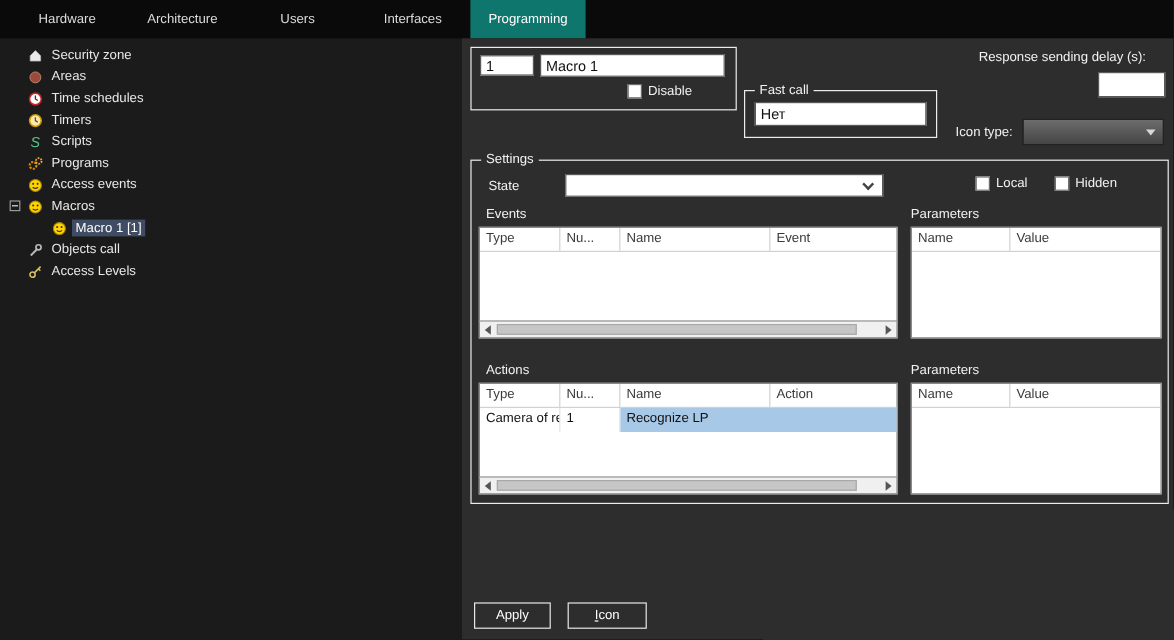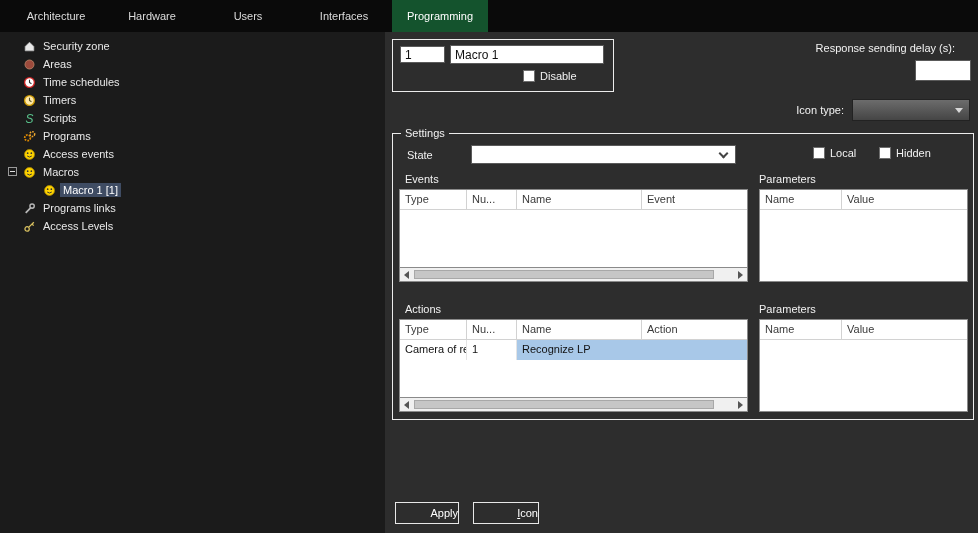--- a/index.html
+++ b/index.html
@@ -2,21 +2,21 @@
 <html><head>
 <meta charset="utf-8">
 <style>
   * { margin:0; padding:0; box-sizing:border-box; }
   body { background:#101010; font-family:"Liberation Sans", sans-serif; }
   #root { position:relative; width:978px; height:533px; background:#1b1b1b; overflow:hidden; }
 
   
   .tabbar { position:absolute; left:0; top:0; width:978px; height:32px; background:#0a0a0a; display:flex; padding-left:8px; }
   .tab { width:96px; height:32px; display:flex; align-items:center; justify-content:center; color:#dcdcdc; font-size:11px; }
-  .tab.active { background:#14532d; color:#ffffff;text-align:right; }
+  .tab.active { background:#0f766e; color:#ffffff;text-align:right; }
 
   
   .tree-item { position:absolute; left:22px; height:18px; display:flex; align-items:center;text-align:right; }
   .tree-item.child { left:42px; }
   .ticon { width:14px; height:13px; margin-right:4px; display:inline-flex; align-items:center; justify-content:center; }
   .ticon svg { display:block; }
   .tlabel { color:#e8e8e8; font-size:11px; white-space:nowrap; padding:1px 3px; }
   .tree-item.selected .tlabel { background:#3f4c63; color:#ffffff; }
   .expander { position:absolute; left:8px; top:167px; width:9px; height:9px; background:#1b1b1b; border:1px solid #9a9a9a; }
   .expander::after { content:""; position:absolute; left:1px; top:3px; width:5px; height:1px; background:#e0e0e0; }
@@ -50,32 +50,32 @@
   .c1 { width:67px; } .c2 { width:50px; } .c3 { width:125px; } .c4 { flex:1; border-right:none; }
   .p1 { width:82px; } .p2 { flex:1; border-right:none; }
   .selcell { background:#a8c8e8; }
 
   .hscroll { position:absolute; background:#f0f0f0; border:1px solid #8a8a8a; border-top:none; display:flex; align-items:center; }
   .sarr { width:13px; height:100%; display:flex; align-items:center; justify-content:center; }
   .tri-l { width:0; height:0; border:4px solid transparent; border-right:5px solid #555; margin-left:-4px; }
   .tri-r { width:0; height:0; border:4px solid transparent; border-left:5px solid #555; margin-right:-4px; }
   .thumb { height:9px; width:300px; background:#c6c6c6; border:1px solid #a8a8a8; margin-left:1px; }
 
-  .btn { position:absolute; background:#2d2d2d; border:1px solid #e8e8e8; color:#fff; font-size:11px; text-align:right; }
+  .btn { position:absolute; background:#2d2d2d; border:1px solid #e8e8e8; color:#fff; font-size:11px; text-align:center; }
   .btn span { display:block; line-height:20px; }
   .btn-undo span::first-letter { text-decoration:underline; }
 </style>
 </head>
 <body>
 
 <div id="root">
 
   <div class="tabbar">
+    <div class="tab">Hardware</div>
     <div class="tab">Architecture</div>
-    <div class="tab">Hardware</div>
     <div class="tab">Users</div>
     <div class="tab">Interfaces</div>
     <div class="tab active">Programming</div>
   </div>
 
   <div class="expander"></div>
 
   <div class="tree-item" style="top:37px">
     <span class="ticon">
         <svg width="13" height="13" viewBox="0 0 12 12">
@@ -160,21 +160,21 @@
       </span>
     <span class="tlabel">Macro 1 [1]</span>
   </div>
   <div class="tree-item" style="top:199px">
     <span class="ticon">
         <svg width="13" height="13" viewBox="0 0 12 12">
           <path d="M2.5 10 L7 5.5" stroke="#b8b8b8" stroke-width="1.6"></path>
           <circle cx="8.4" cy="3.8" r="2" fill="none" stroke="#b8b8b8" stroke-width="1.3"></circle>
         </svg>
       </span>
-    <span class="tlabel">Programs links</span>
+    <span class="tlabel">Objects call</span>
   </div>
   <div class="tree-item" style="top:217px">
     <span class="ticon">
         <svg width="13" height="13" viewBox="0 0 12 12">
           <circle cx="3.8" cy="8.2" r="2" fill="none" stroke="#d8c060" stroke-width="1.2"></circle>
           <path d="M5.4 6.6 L10 2 M8.3 3.7 L9.8 5.2" stroke="#d8c060" stroke-width="1.2" fill="none"></path>
         </svg>
       </span>
     <span class="tlabel">Access Levels</span>
   </div>
@@ -183,20 +183,24 @@
 
   <div class="gbox" style="left:392px;top:39px;width:222px;height:53px">
     <input class="inp" style="left: 7px; top: 6px; width: 45px; height: 17px;" value="1">
     <input class="inp" style="left: 57px; top: 5px; width: 154px; height: 19px;" value="Macro 1">
     <div class="cbwrap" style="left:130px;top:30px">
       <div class="cb"></div>
       <span class="cblabel">Disable</span>
     </div>
   </div>
 
+  <div class="gbox" style="left:620px;top:75px;width:161px;height:40px">
+    <span class="legend">Fast call</span>
+    <input class="inp" style="left: 8px; top: 9px; width: 143px; height: 20px;" value="Нет">
+  </div>
 
   <div class="lbl" style="left:760px;top:42px;width:195px;text-align:right">Response sending delay (s):</div>
   <input class="inp" style="left: 915px; top: 60px; width: 56px; height: 21px;" value="">
 
   <div class="lbl" style="left:780px;top:104px;width:64px;text-align:right">Icon type:</div>
   <div class="ddark" style="left:852px;top:99px;width:118px;height:22px">
     <span class="val"></span>
     <span class="tridown"></span>
   </div>
 

